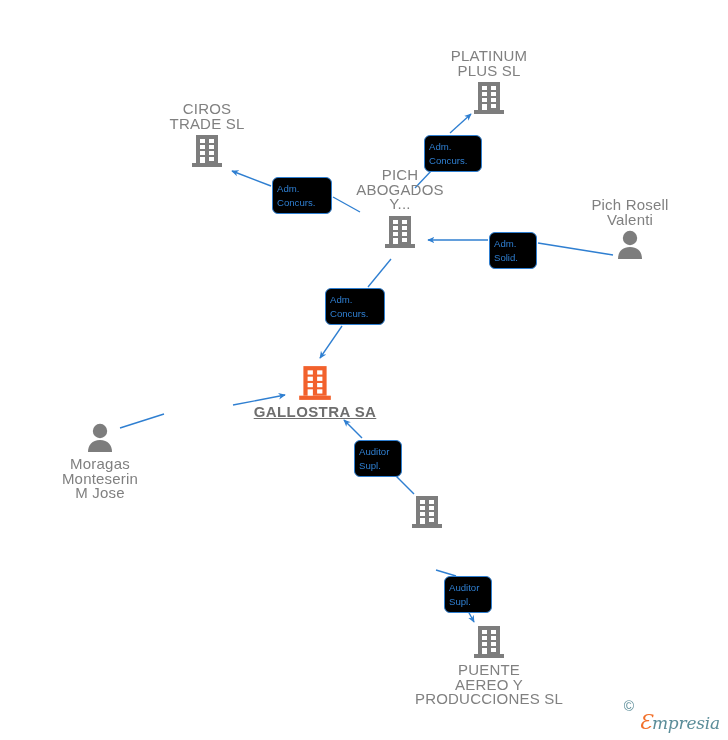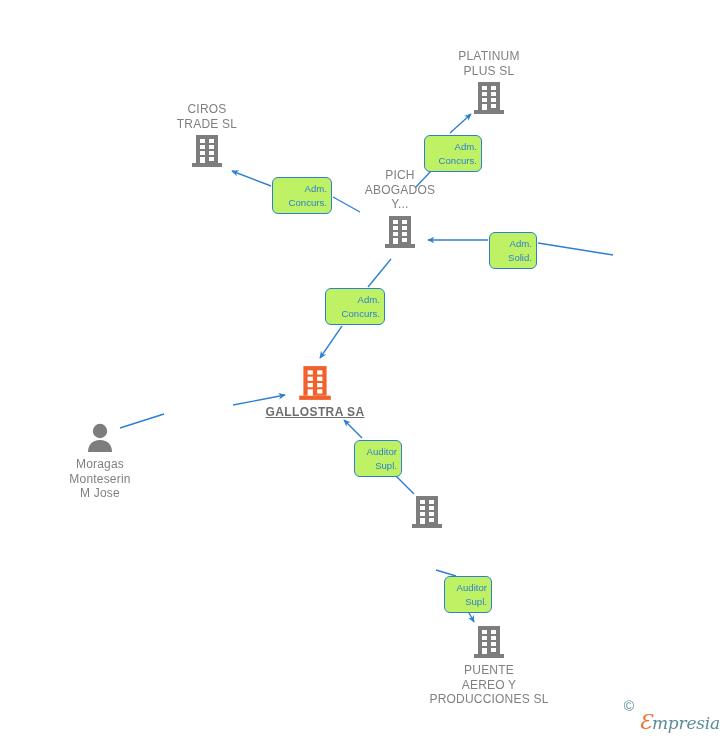--- a/index.html
+++ b/index.html
@@ -34,41 +34,41 @@
     margin-left: -75px;
     text-align: center;
     cursor: pointer;
   }
   .node .icon-wrap {
     display: block;
     line-height: 0;
   }
   .node .node-label {
     display: block;
-    font-size: 12px;
+    font-size: 15px;
     line-height: 14.5px;
     color: #808080;
     letter-spacing: 0.2px;
     white-space: pre-line;
   }
   .node.label-above .node-label { margin-bottom: 2px; }
   .node.label-below .node-label { margin-top: 3px; }
   .node.focus .node-label { color: #6e6e6e; font-weight: bold; letter-spacing: .4px; text-decoration: underline;}
 
   
   .rel {
     position: absolute;
     box-sizing: border-box;
     border: 1.4px solid #2f7fd1;
     border-radius: 6px;
-    background: #bef264;
+    background: #000000;
     color: #2f7fd1;
     font-size: 9.6px;
     line-height: 13.5px;
-    text-align: right;
+    text-align: left;
     padding: 4px 4px 5px 4px;
     white-space: pre-line;
     cursor: pointer;
   }
 
   
   #watermark {
     position: absolute;
     right: 8px;
     bottom: 6px;
@@ -187,20 +187,30 @@
             <rect x="18" y="12" width="5" height="4"></rect>
           <rect x="9" y="18" width="5" height="4"></rect>
             <rect x="18" y="18" width="5" height="4"></rect>
           <rect x="9" y="24" width="5" height="6"></rect>
             <rect x="18" y="24" width="5" height="4"></rect>
         </g>
       </svg>
     </span>
   </div>
 
+  <div class="node label-above" style="left:630px; top:198px;">
+    <span class="node-label">Pich Rosell
+Valenti</span>
+    <span class="icon-wrap">
+      <svg width="30" height="32" viewBox="0 0 30 32">
+        <circle cx="15" cy="9" r="7.2" fill="#7d7d7d"></circle>
+        <path d="M15,18 C23,18 27,23 27,30 L3,30 C3,23 7,18 15,18 Z" fill="#7d7d7d"></path>
+      </svg>
+    </span>
+  </div>
 
   <div class="node label-below focus" style="left:315px; top:364px;">
     <span class="icon-wrap">
       <svg width="34" height="38" viewBox="0 0 32 36">
         <rect x="5" y="2" width="22" height="28" fill="#f2612c"></rect>
         <rect x="1" y="30" width="30" height="4" fill="#f2612c"></rect>
         <g fill="#ffffff">
           <rect x="9" y="6" width="5" height="4"></rect>
             <rect x="18" y="6" width="5" height="4"></rect>
           <rect x="9" y="12" width="5" height="4"></rect>

